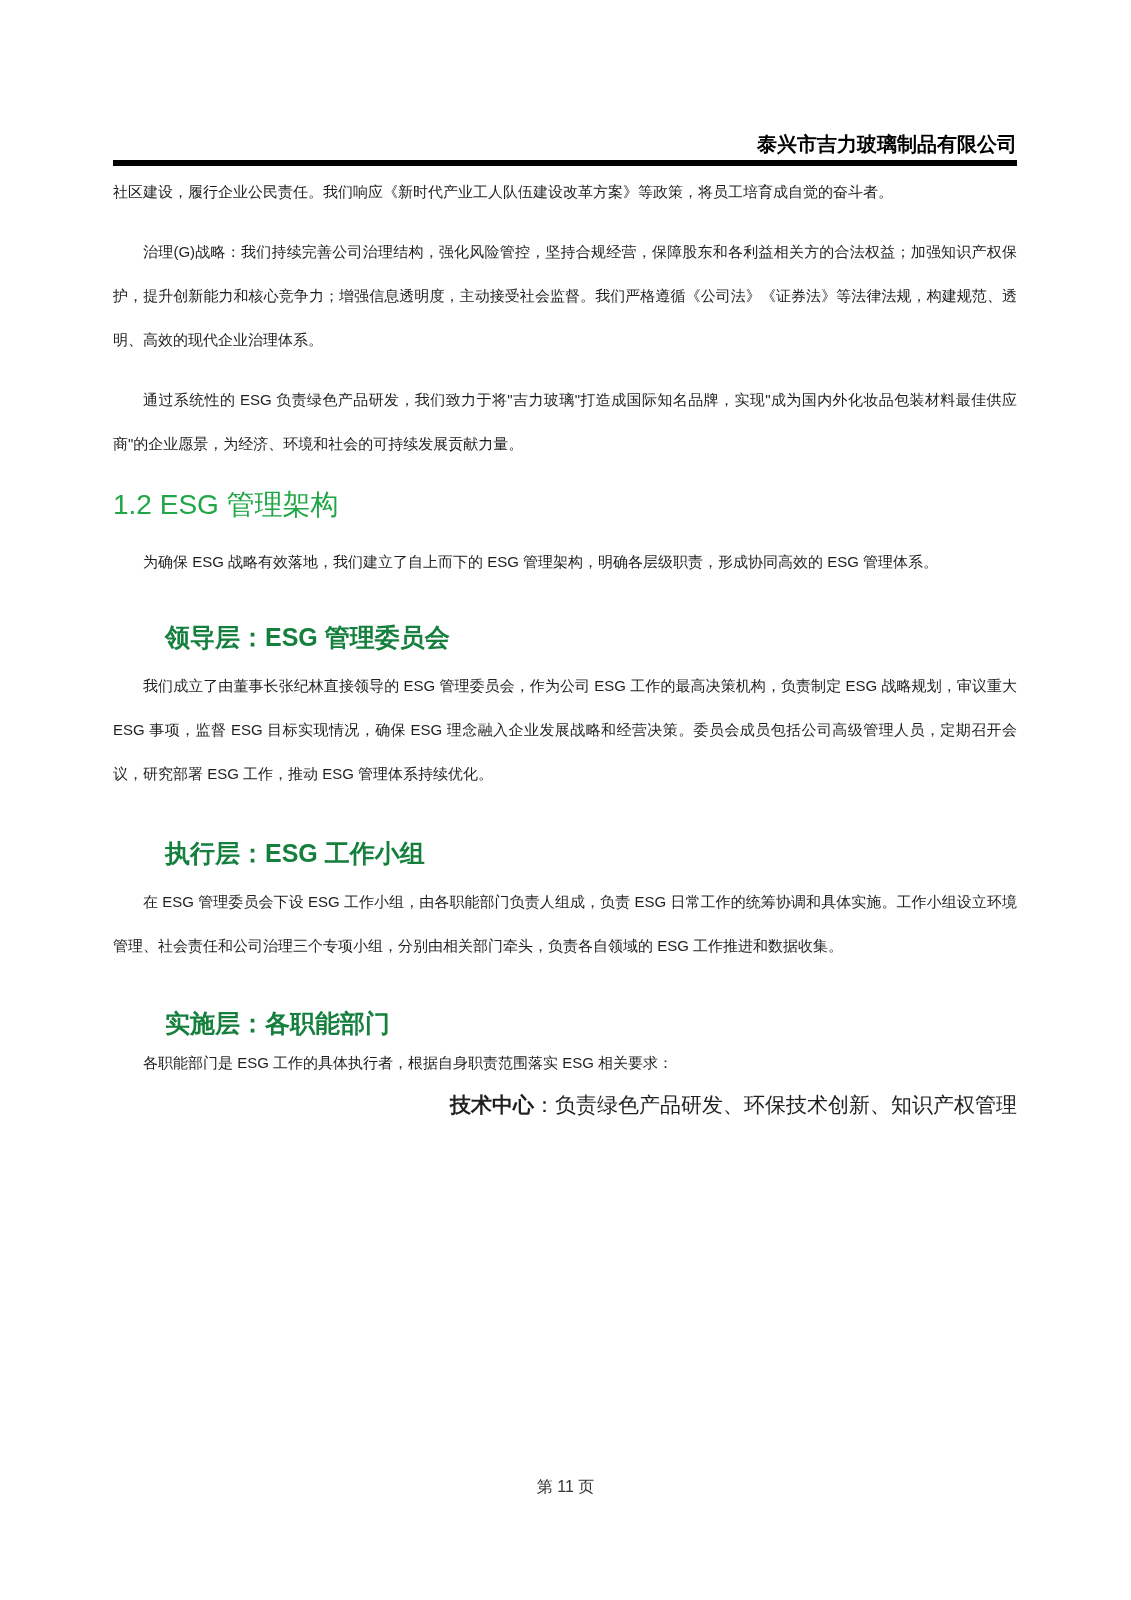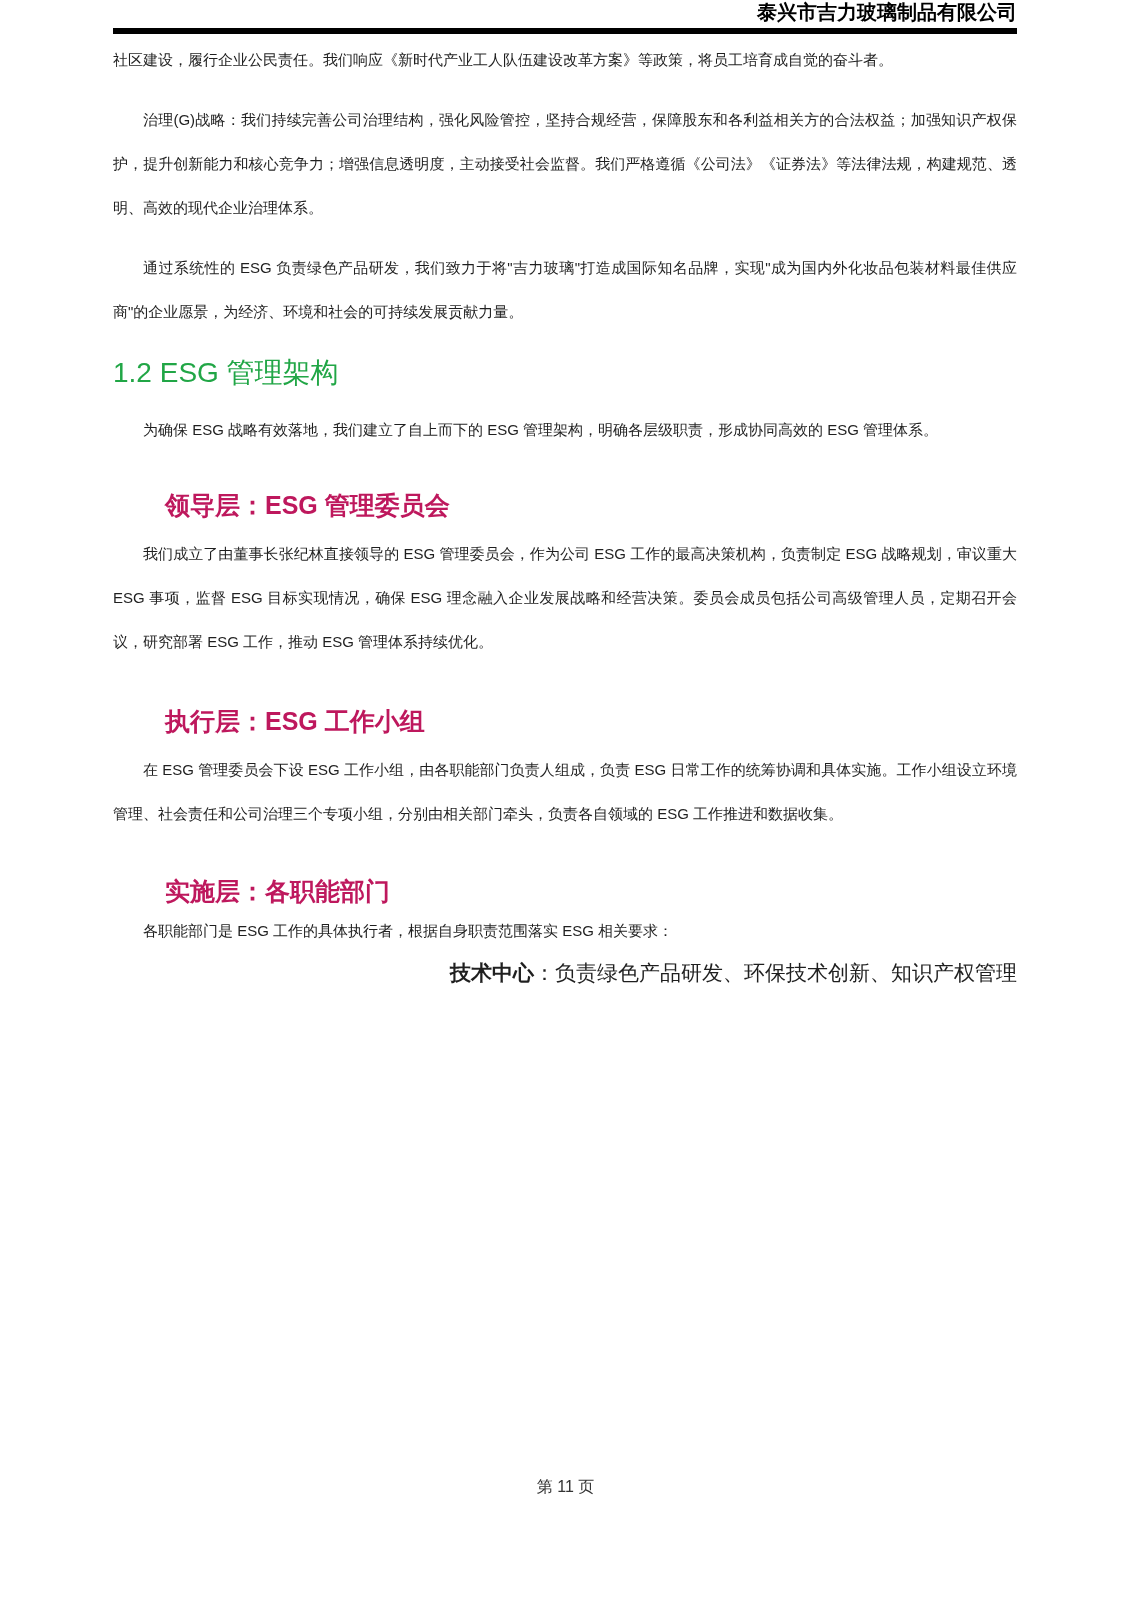--- a/index.html
+++ b/index.html
@@ -14,20 +14,21 @@
     background: #ffffff;
     font-family: "Liberation Sans", sans-serif;
     color: #1f1f1f;
     overflow: hidden;
   }
   .content {
     padding: 0 114px 0 113px;
   }
   
   .company-name {
+    padding-top: 132px;
     font-size: 20px;
     line-height: 24px;
     font-weight: 700;
     text-align: right;
     color: #000000;
   }
   .header-rule {
     height: 6px;
     background: #000000;
     margin-top: 4px;
@@ -53,21 +54,21 @@
     line-height: 34px;
     font-weight: 400;
     color: #21A646;
     margin: 22px 0 0 0;
   }
   
   h3.subhead {
     font-size: 25px;
     line-height: 30px;
     font-weight: 700;
-    color: #be185d;
+    color: #15803d;
     margin: 38px 0 0 52px;
   }
   h3.subhead-execution { margin-top: 42px; }
   h3.subhead-implementation { margin-top: 40px; }
   
   p.dept-line {
     font-size: 21px;
     line-height: 41px;
     margin: 0 0 0 27px;
     color: #1f1f1f;

